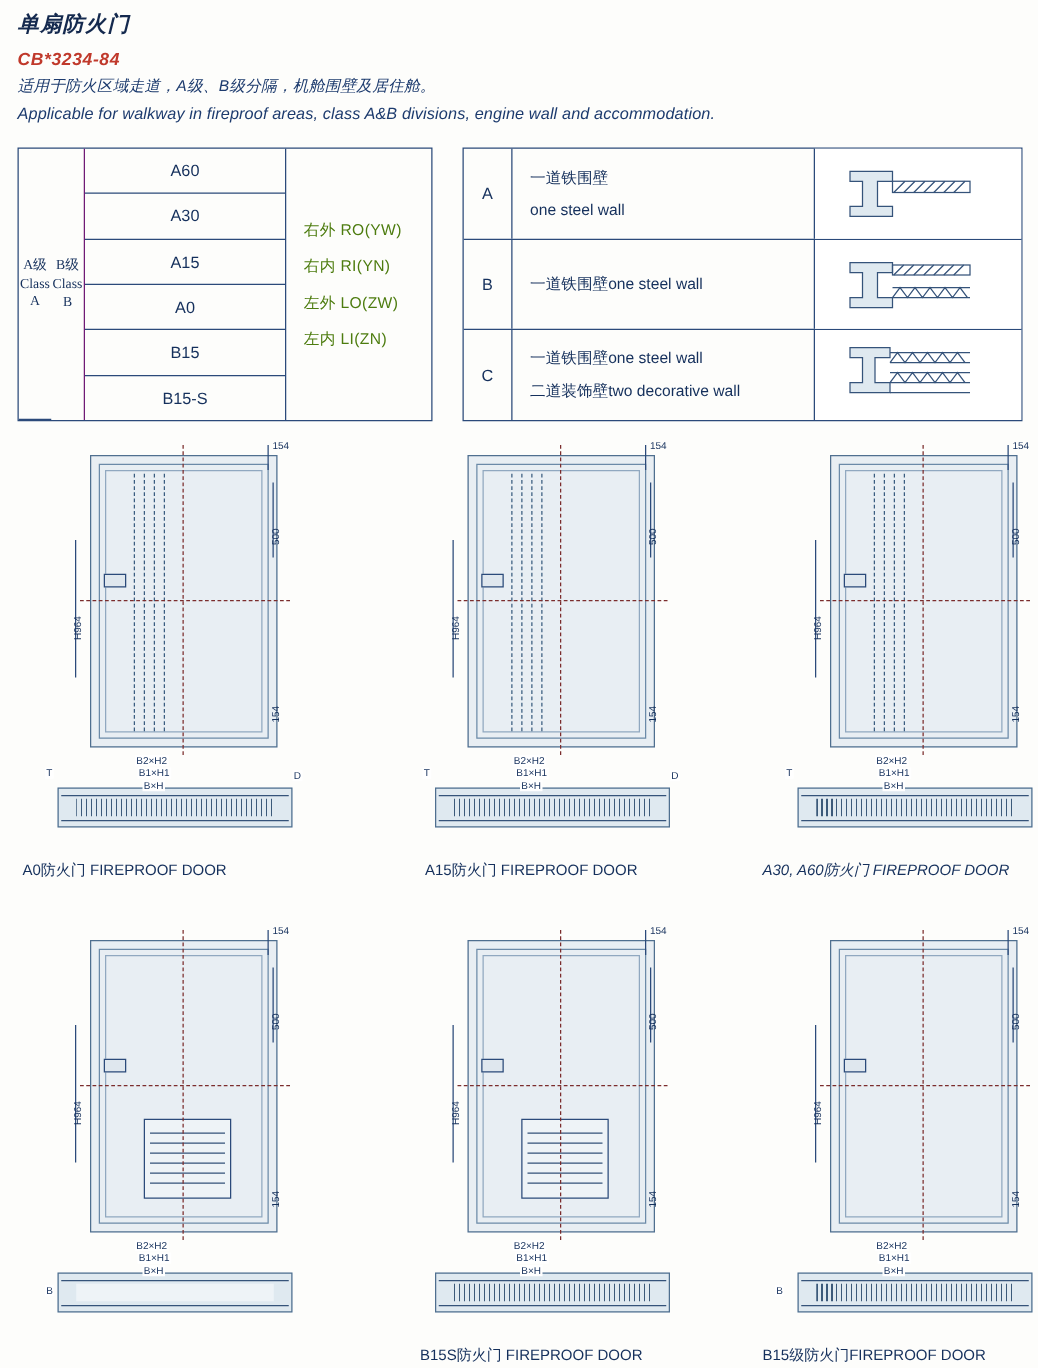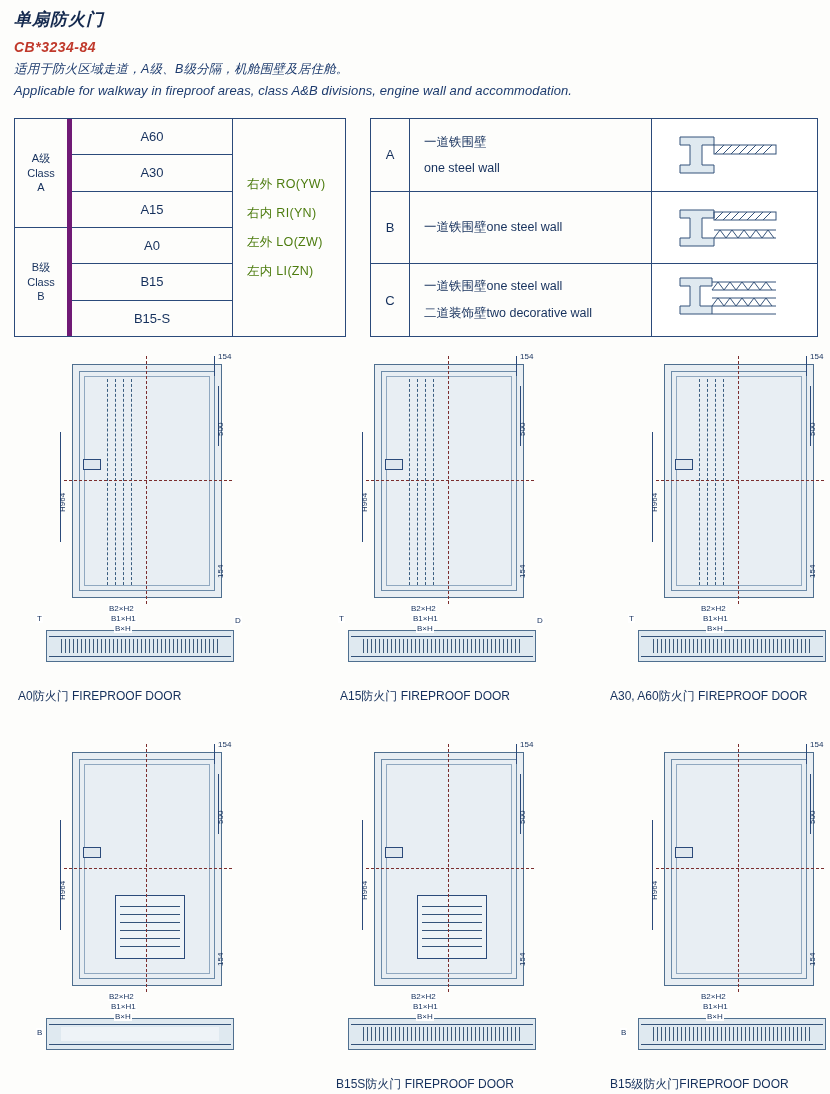--- a/index.html
+++ b/index.html
@@ -18,21 +18,21 @@
   .hdr-row{display:flex;align-items:baseline;gap:22px;}
   .title-cn{font-size:17px;font-weight:bold;color:#14294e;letter-spacing:1px;}
   .title-en{font-size:18px;font-weight:bold;color:#14294e;letter-spacing:1.3px;}
   .std{font-size:14px;font-weight:bold;color:#c0392b;margin-top:8px;letter-spacing:.5px;}
   .appl-cn{font-size:12.5px;color:#1d3b6e;margin-top:6px;letter-spacing:.2px;}
   .appl-en{font-size:13px;color:#1d3b6e;margin-top:5px;letter-spacing:.1px;}
 
   
   .tbl-left{position:absolute;left:14px;top:118px;width:330px;height:217px;
             border:1px solid #2b4a7a;display:flex;}
-  .col-class{width:52px;border-right:5px solid #701a75;display:flex;flex-direction:column;}
+  .col-class{width:52px;border-right:1px solid #701a75;display:flex;flex-direction:row;font-family:Liberation Serif, serif;}
   .cls-cell{flex:1;display:flex;flex-direction:column;align-items:center;justify-content:center;
             font-size:11px;color:#15305c;line-height:1.35;}
   .cls-cell.first{border-bottom:1px solid #2b4a7a;}
   .col-grade{width:160px;border-right:1px solid #2b4a7a;display:flex;flex-direction:column;}
   .grade-cell{flex:1;display:flex;align-items:center;justify-content:center;
               font-size:13px;color:#15305c;border-bottom:1px solid #2b4a7a;position:relative;}
   .grade-cell:last-child{border-bottom:none;}
   .col-dir{flex:1;display:flex;flex-direction:column;justify-content:center;
            padding-left:14px;gap:12px;}
   .dir-item{font-size:12.5px;color:#4d7c0f;letter-spacing:.3px;}
@@ -255,21 +255,21 @@
 
     <div class="sect" style="left:28px;top:278px;width:186px;height:30px;">
       <div class="sect-hatch" style="left:14px;top:8px;width:158px;height:14px;"></div>
       <div class="sect-line" style="left:2px;top:5px;width:182px;"></div>
       <div class="sect-line" style="left:2px;top:25px;width:182px;"></div>
     </div>
     <div class="sec-lbl" style="left:90px;top:252px;">B2×H2</div>
     <div class="sec-lbl" style="left:92px;top:262px;">B1×H1</div>
     <div class="sec-lbl" style="left:96px;top:272px;">B×H</div>
     <div class="sec-lbl" style="left:18px;top:262px;">T</div>
-    <div class="cap" style="left:0px;top:336px;">A30, A60防火门  FIREPROOF DOOR</div>
+    <div class="cap" style="left:0px;top:336px;font-style:italic;">A30, A60防火门  FIREPROOF DOOR</div>
   </div>
 
   <div class="blk" style="left:18px;top:740px;width:260px;height:360px;">
     <div class="elev" style="left:54px;top:12px;width:148px;height:232px;">
       <div class="frame-band" style="left:6px;top:6px;right:6px;bottom:6px;"></div>
       <div class="frame-band" style="left:11px;top:11px;right:11px;bottom:11px;border-color:#90a8c0;"></div>
       <div class="handle" style="left:10px;top:94px;width:16px;height:9px;"></div>
       <div class="louver" style="left:42px;top:142px;width:68px;height:62px;">
         <div class="louver-bar" style="left:4px;top:10px;width:60px;"></div>
         <div class="louver-bar" style="left:4px;top:18px;width:60px;"></div>

